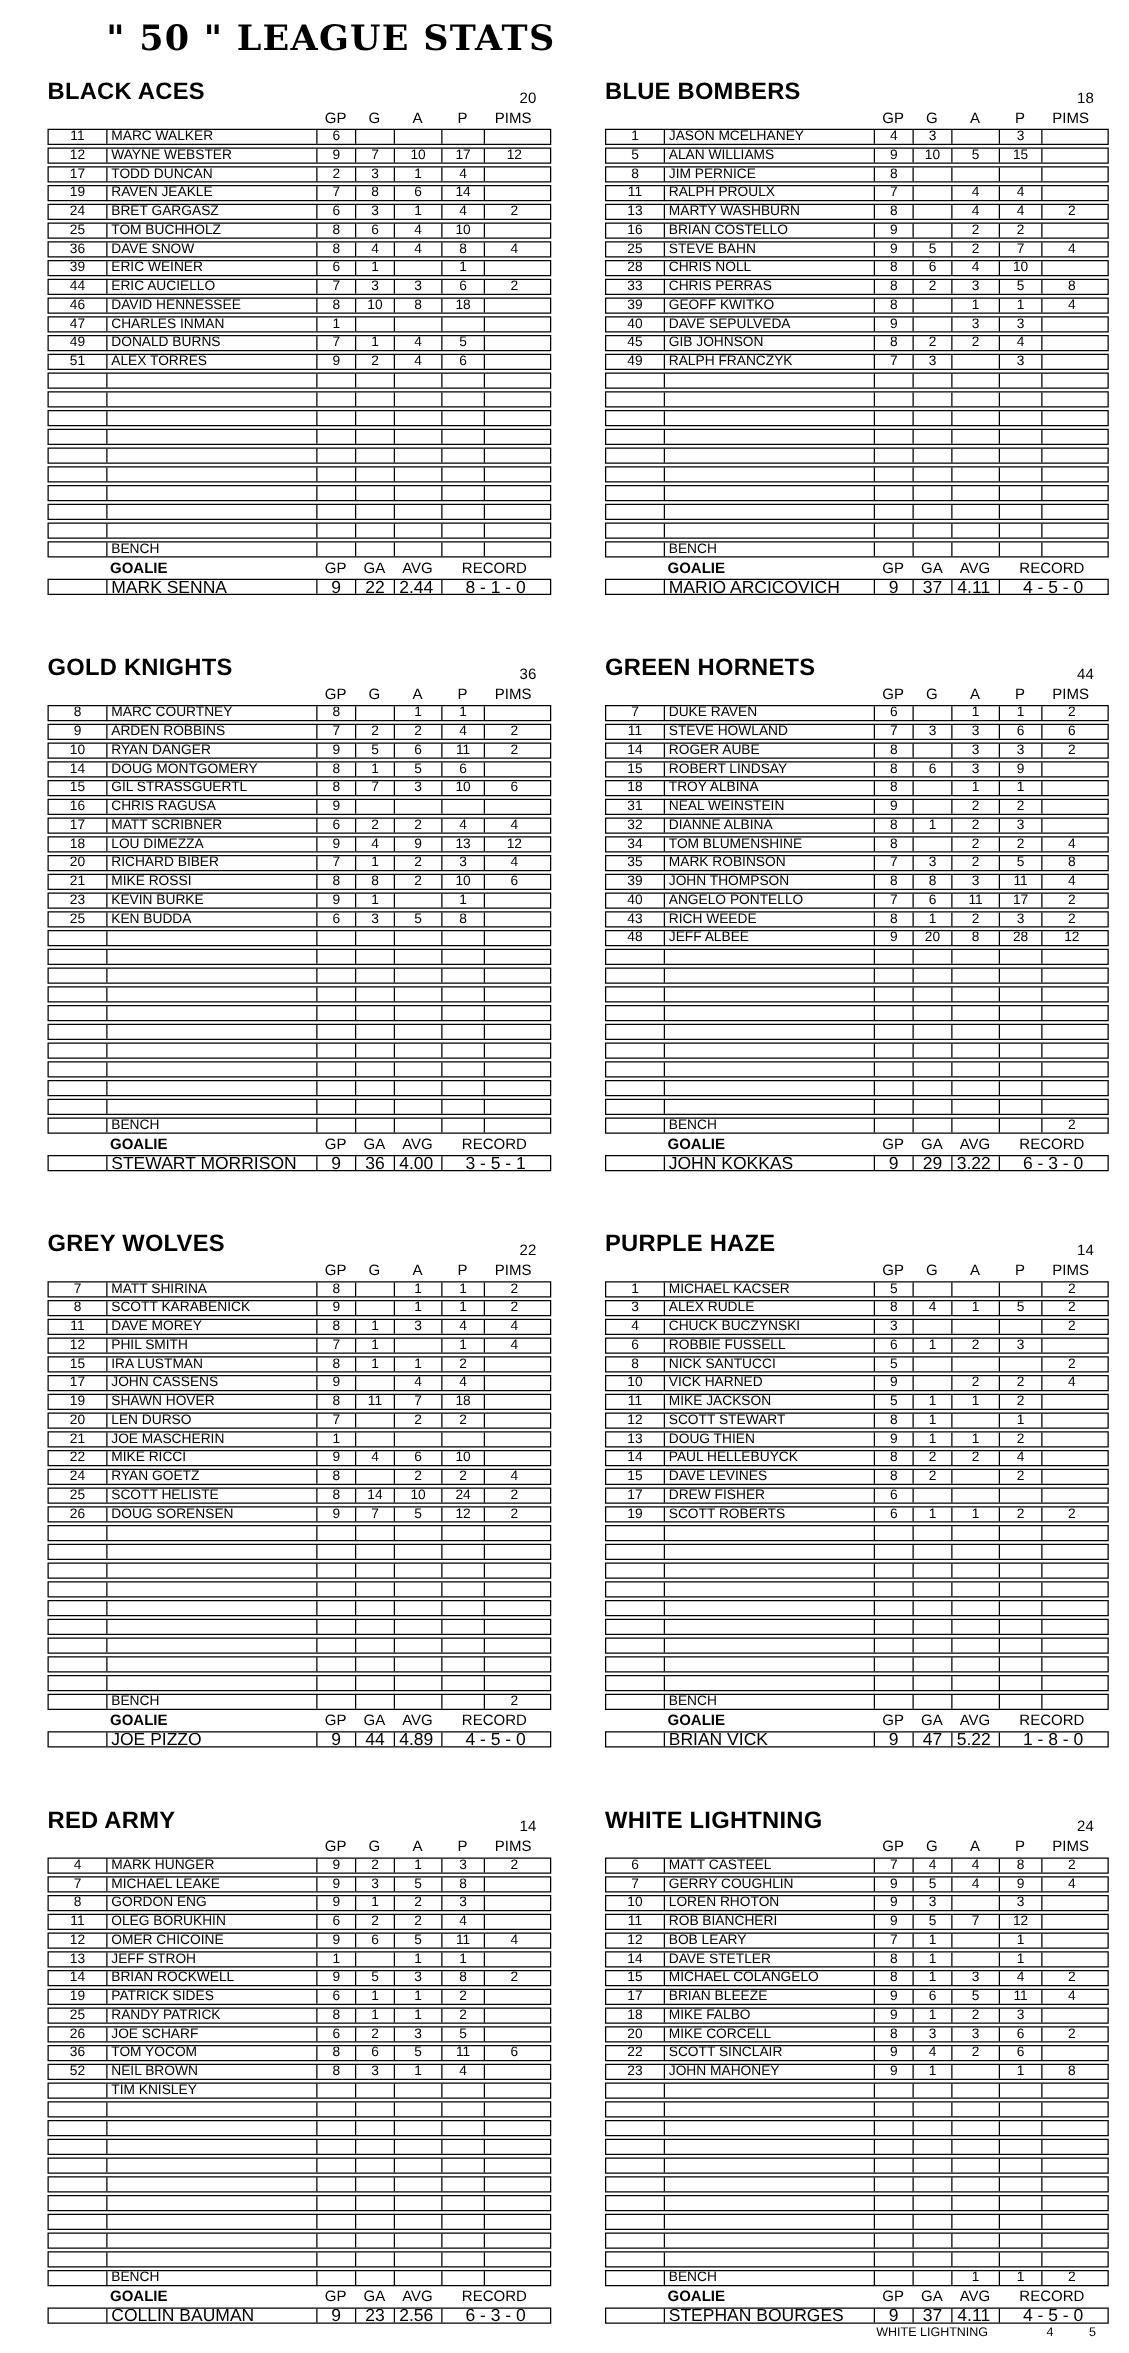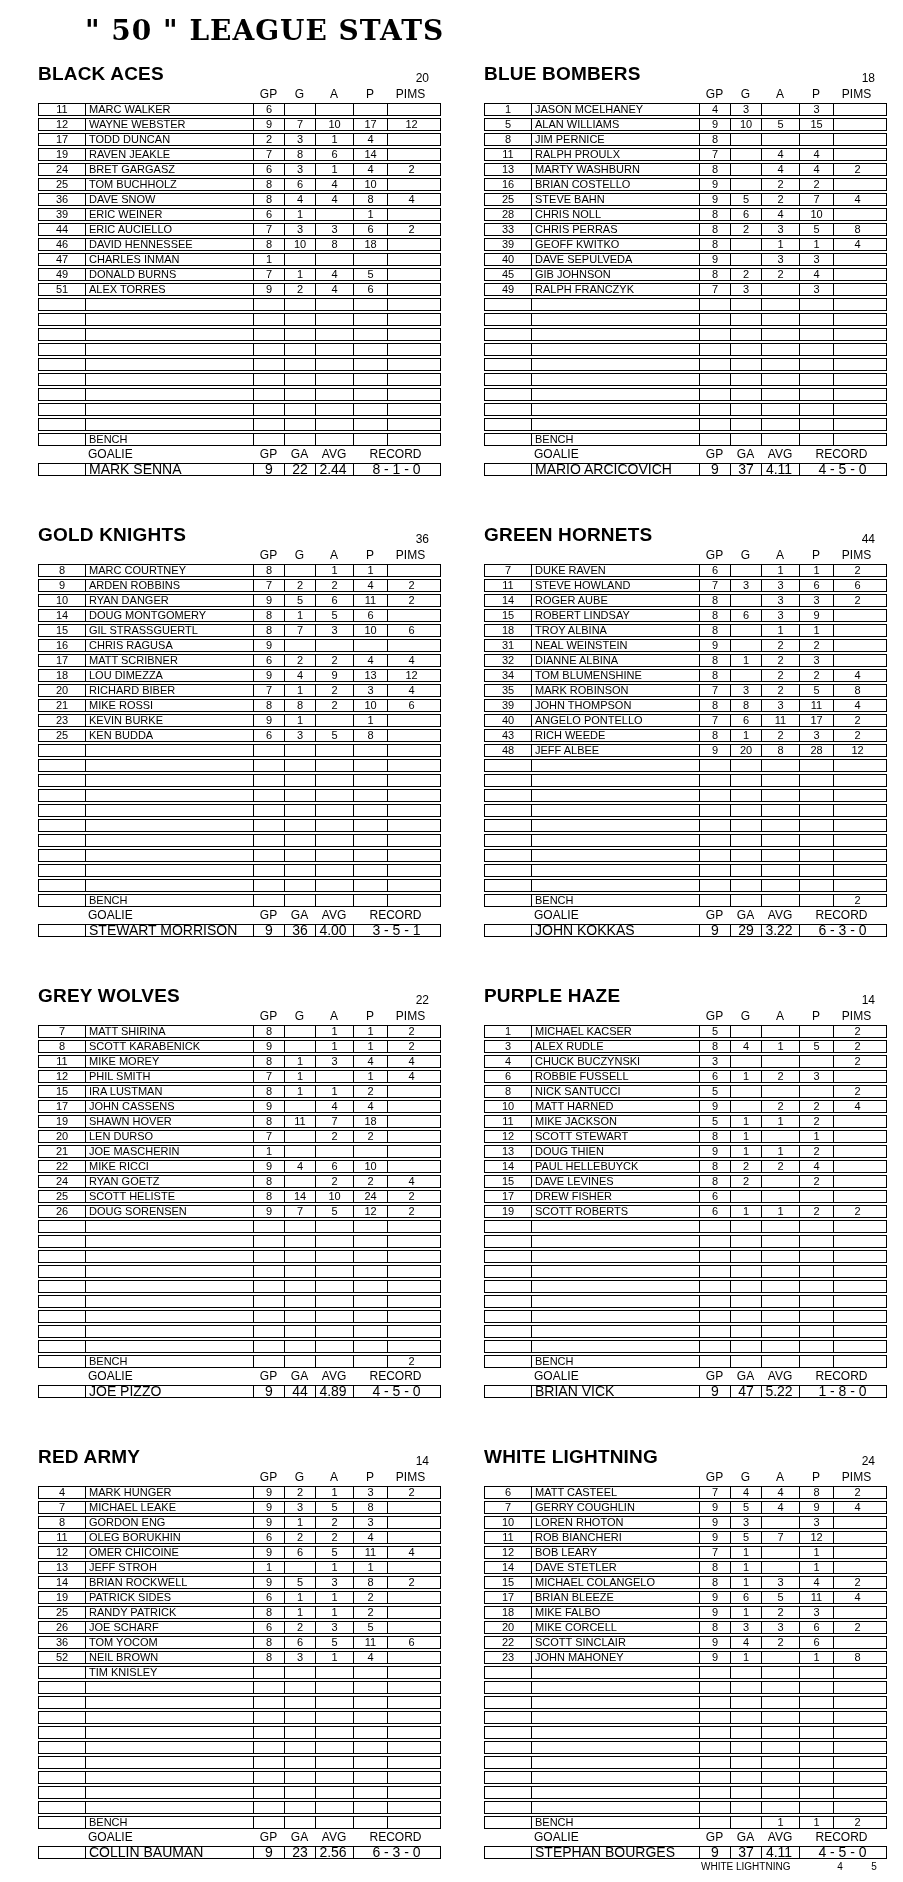--- a/index.html
+++ b/index.html
@@ -22,21 +22,21 @@
   .col-g{flex:0 0 31px;width:31px;}
   .col-a{flex:0 0 38px;width:38px;}
   .col-p{flex:0 0 34px;width:34px;}
   .col-pims{flex:0 0 47px;width:47px;}
   .col-rec{flex:0 0 82px;width:82px;}
   .ctr{text-align:center;}
   .rt{text-align:center;padding-right:3px;}
   .lt{text-align:center;padding-left:3px;}
   .col-head-row,.goalie-head-row{height:15px;margin:0;}
   .col-head-row .cell,.goalie-head-row .cell{border-right:none;font-size:12px;line-height:13px;}
-  .bold{font-weight:normal;}
+  .bold{font-weight:bold;}
   .goalie-row .cell{font-size:14px;}
   .footer-note{display:flex;margin-left:217px;margin-top:2px;font-size:10px;line-height:11px;}
   .fn-team{flex:0 0 122px;}
   .fn-num{flex:0 0 34px;text-align:center;}
 </style>
 </head>
 <body>
 
 <main class="page">
   <h1 class="page-title">" 50 " LEAGUE STATS</h1>
@@ -1020,21 +1020,21 @@
           <span class="cell col-num ctr">8</span>
           <span class="cell col-name">SCOTT KARABENICK</span>
           <span class="cell col-gp ctr">9</span>
           <span class="cell col-g ctr"></span>
           <span class="cell col-a ctr">1</span>
           <span class="cell col-p ctr">1</span>
           <span class="cell col-pims ctr">2</span>
         </div>
         <div class="row trow">
           <span class="cell col-num ctr">11</span>
-          <span class="cell col-name">MIKE MOREY</span>
+          <span class="cell col-name">DAVE MOREY</span>
           <span class="cell col-gp ctr">8</span>
           <span class="cell col-g ctr">1</span>
           <span class="cell col-a ctr">3</span>
           <span class="cell col-p ctr">4</span>
           <span class="cell col-pims ctr">4</span>
         </div>
         <div class="row trow">
           <span class="cell col-num ctr">12</span>
           <span class="cell col-name">PHIL SMITH</span>
           <span class="cell col-gp ctr">7</span>
@@ -1285,21 +1285,21 @@
           <span class="cell col-num ctr">8</span>
           <span class="cell col-name">NICK SANTUCCI</span>
           <span class="cell col-gp ctr">5</span>
           <span class="cell col-g ctr"></span>
           <span class="cell col-a ctr"></span>
           <span class="cell col-p ctr"></span>
           <span class="cell col-pims ctr">2</span>
         </div>
         <div class="row trow">
           <span class="cell col-num ctr">10</span>
-          <span class="cell col-name">MATT HARNED</span>
+          <span class="cell col-name">VICK HARNED</span>
           <span class="cell col-gp ctr">9</span>
           <span class="cell col-g ctr"></span>
           <span class="cell col-a ctr">2</span>
           <span class="cell col-p ctr">2</span>
           <span class="cell col-pims ctr">4</span>
         </div>
         <div class="row trow">
           <span class="cell col-num ctr">11</span>
           <span class="cell col-name">MIKE JACKSON</span>
           <span class="cell col-gp ctr">5</span>

